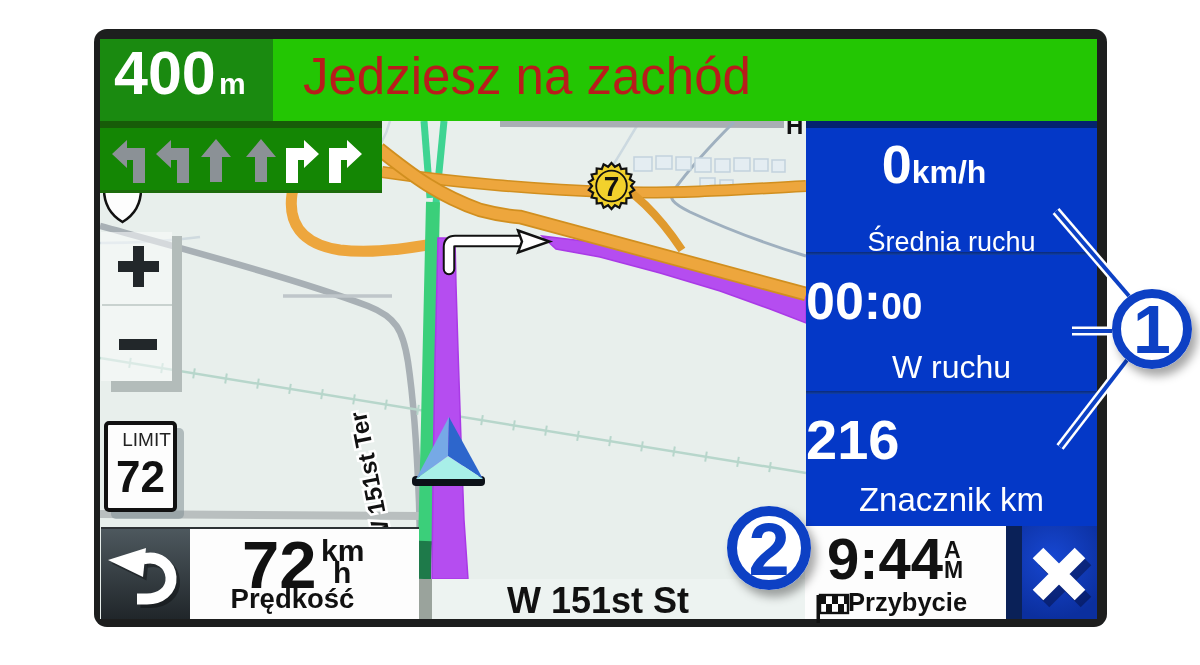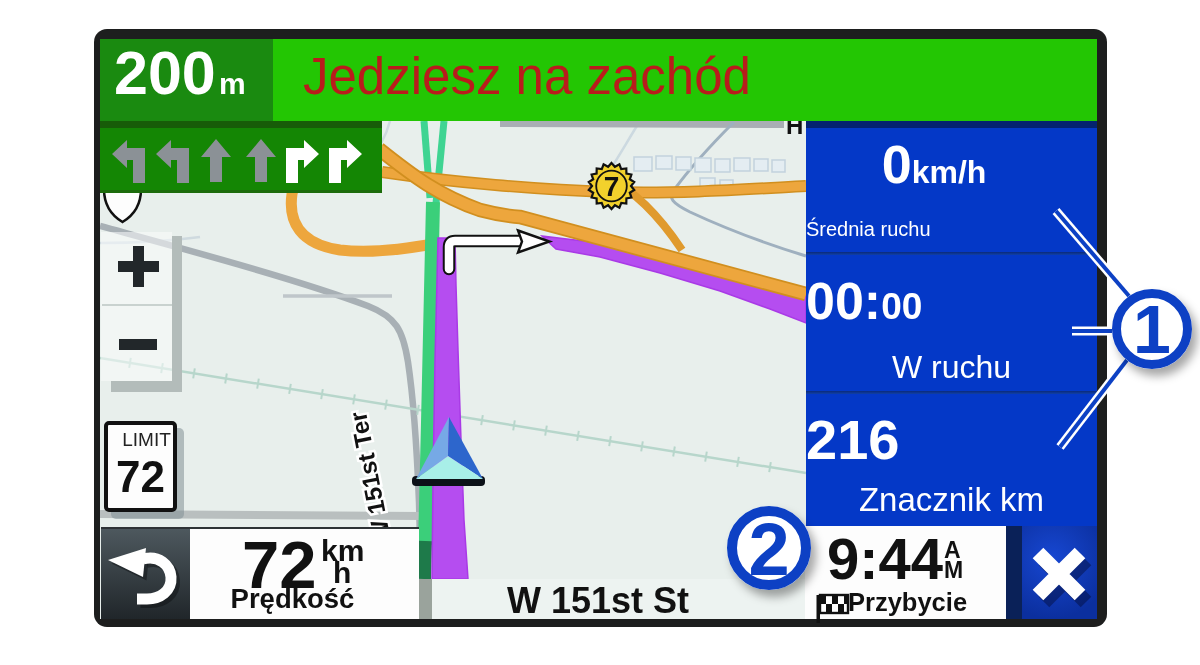--- a/index.html
+++ b/index.html
@@ -104,21 +104,21 @@
     <polygon points="449,417 416,479 448,456" fill="#76a9e6"></polygon>
     <polygon points="449,417 448,456 483,479" fill="#2d66cc"></polygon>
     <polygon points="416,479 448,456 483,479" fill="#a8efe8"></polygon>
   </g>
 </svg>
 
 <div class="abs" style="left:100px;top:39px;width:997px;height:82px;background:#23c603;"></div>
 
 <div class="abs" style="left:100px;top:39px;width:173px;height:82px;background:#1a8a10;"></div>
 
-<div class="abs" style="left:114px;top:43px;color:#fff;font-weight:bold;font-size:61px;line-height:61px;">200</div>
+<div class="abs" style="left:114px;top:43px;color:#fff;font-weight:bold;font-size:61px;line-height:61px;">400</div>
 <div class="abs" style="left:219px;top:69px;color:#fff;font-weight:bold;font-size:30px;line-height:30px;">m</div>
 
 <div class="abs" style="left:303px;top:51px;color:#b91c1c;font-size:51px;line-height:51px;">Jedziesz na zachód</div>
 
 <div class="abs" style="left:100px;top:121px;width:282px;height:7px;background:#175c08;"></div>
 
 <div class="abs" style="left:100px;top:128px;width:282px;height:65px;background:#148604;"></div>
 <div class="abs" style="left:100px;top:190px;width:282px;height:3px;background:#1c6b0b;"></div>
 
 <svg class="abs" style="left:100px;top:128px;" width="282" height="65" viewBox="0 0 282 65">
@@ -156,21 +156,21 @@
 <div class="abs" style="left:806px;top:121px;width:291px;height:7px;background:#04236f;"></div>
 
 <div class="abs" style="left:806px;top:128px;width:291px;height:491px;background:#0438c7;"></div>
 
 <div class="abs" style="left:806px;top:252px;width:291px;height:3px;background:linear-gradient(#0a2a7a,#1040a8);"></div>
 
 <div class="abs" style="left:806px;top:391px;width:291px;height:3px;background:linear-gradient(#0a2a7a,#1040a8);"></div>
 
 <div class="abs" style="left:806px;top:137px;width:256px;text-align:center;color:#fff;font-weight:bold;font-size:54px;line-height:54px;">0<span style="font-size:32px;">km/h</span></div>
 
-<div class="abs" style="left:806px;top:213px;width:291px;color:#fff;font-size:20px;line-height:32px;">Średnia ruchu</div>
+<div class="abs" style="left:806px;top:226px;width:291px;text-align:center;color:#fff;font-size:27px;line-height:32px;">Średnia ruchu</div>
 
 <div class="abs" style="left:806px;top:275px;width:291px;text-align:left;color:#fff;font-weight:bold;font-size:52px;line-height:52px;">00:<span style="font-size:37px;">00</span></div>
 
 <div class="abs" style="left:806px;top:351px;width:291px;text-align:center;color:#fff;font-size:32px;line-height:32px;">W ruchu</div>
 
 <div class="abs" style="left:806px;top:412px;width:291px;text-align:left;color:#fff;font-size:56px;line-height:56px;font-weight:bold;">216</div>
 
 <div class="abs" style="left:806px;top:483px;width:291px;text-align:center;color:#fff;font-size:33px;line-height:33px;">Znacznik km</div>
 
 <div class="abs" style="left:417px;top:579px;width:589px;height:40px;background:#edf3f1;"></div>

